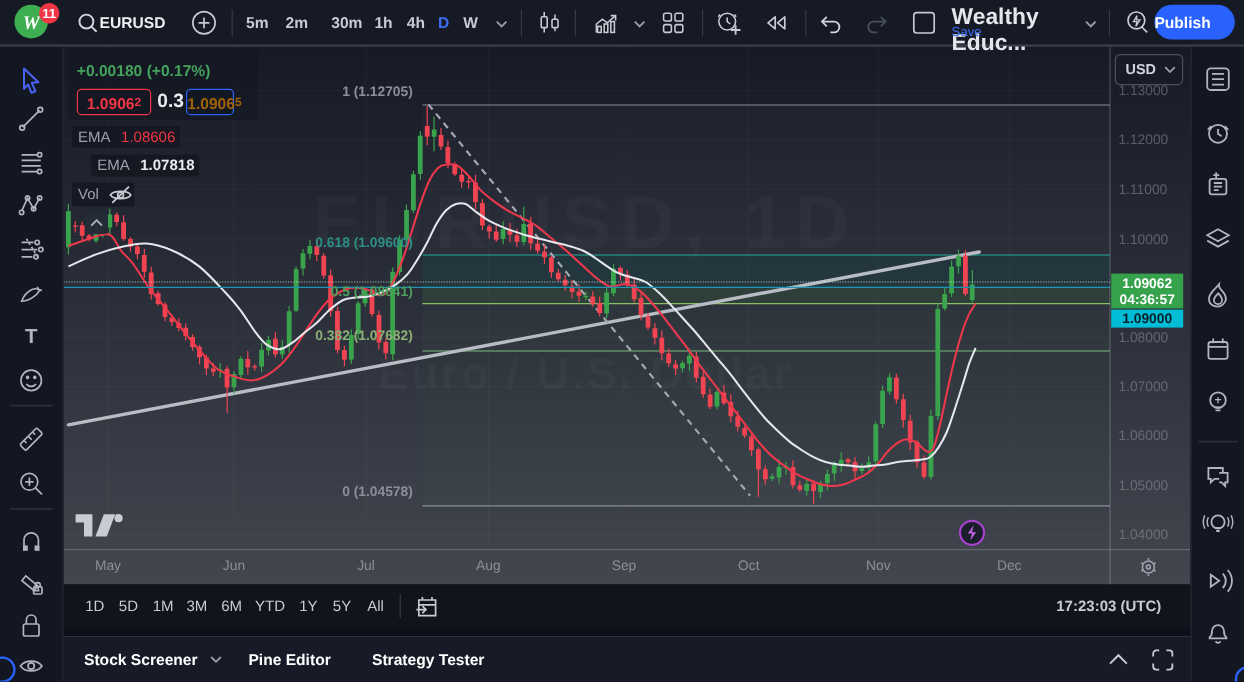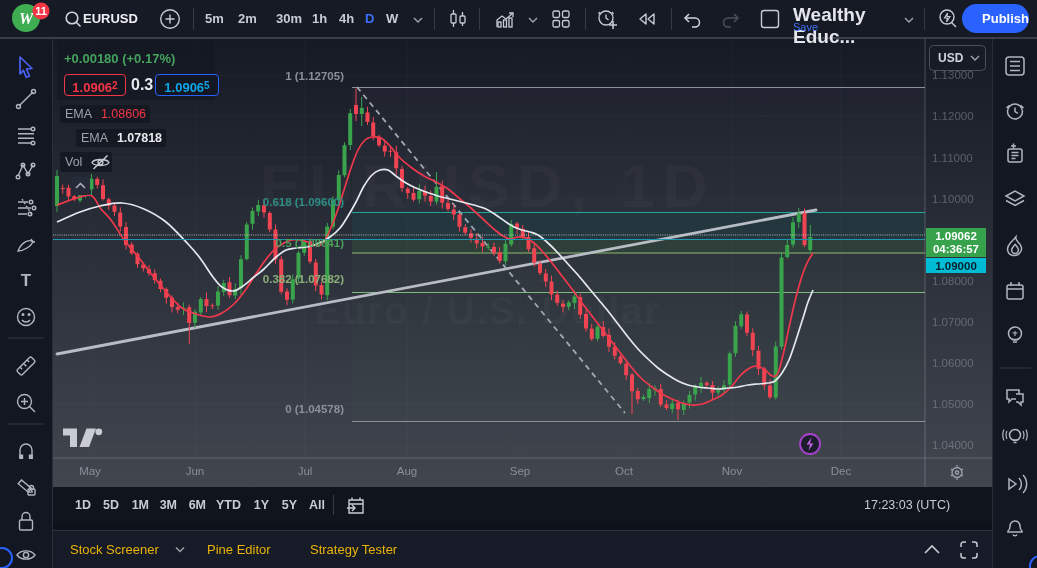--- a/index.html
+++ b/index.html
@@ -10,22 +10,22 @@
 #topbar{position:absolute;left:0;top:0;width:1037px;height:39px;background:#161A25;border-bottom:2px solid #3A3E4A}
 .sep{position:absolute;top:8px;width:1px;height:22px;background:#363A45}
 .tf{position:absolute;top:0;height:38px;line-height:38px;font-size:13px;font-weight:700;color:#C8CBD3;text-align:left}
 
 #leftbar{position:absolute;left:0;top:39px;width:53px;height:529px;background:#131722;border-right:1px solid #2A2E39}
 #rightbar{position:absolute;left:992px;top:39px;width:45px;height:529px;background:#131722;border-left:1px solid #2A2E39}
 
 #rangebar{position:absolute;left:53px;top:487px;width:939px;height:36px;background:#10141D}
 #betweenbar{position:absolute;left:53px;top:523px;width:939px;height:8px;background:#0D111A;border-bottom:1px solid #2F3340}
 #bottombar{position:absolute;left:53px;top:531px;width:939px;height:37px;background:#161B27}
-.rb{position:absolute;top:0;height:36px;line-height:36px;font-size:12.5px;font-weight:700;color:#C8CBD3;text-align:right}
-.bb{position:absolute;top:0;height:37px;line-height:37px;font-size:13px;font-weight:400;color:#eab308}
+.rb{position:absolute;top:0;height:36px;line-height:36px;font-size:12.5px;font-weight:400;color:#C8CBD3;text-align:center}
+.bb{position:absolute;top:0;height:37px;line-height:37px;font-size:13px;font-weight:700;color:#ffffff}
 
 .lgrow{position:absolute;background:rgba(17,21,31,0.75);border-radius:2px;color:#9CA1AB;font-size:12.5px}
 svg{display:block}
 </style></head>
 <body>
 <div id="stage">
 <svg id="chart" width="939" height="529" viewBox="53 39 939 529" style="position:absolute;left:53px;top:39px">
 <defs>
 <linearGradient id="bgg" x1="0" y1="0" x2="0" y2="1">
 <stop offset="0" stop-color="#161A25"></stop>
@@ -207,21 +207,21 @@
  <svg class="abs" style="left:902px;top:15px" width="14" height="10" fill="none" stroke="#9B9FA9" stroke-width="1.5">
         <path d="M3,3 l4,4 l4,-4"></path>
       </svg>
  <div class="sep" style="left:924px"></div>
 
  <svg class="abs" style="left:936px;top:7px" width="24" height="24" fill="none" stroke="#C8CBD3" stroke-width="1.4">
   <circle cx="11" cy="10" r="7"></circle>
         <path d="M15.5,15.5 L20,20"></path>
         <path d="M11.5,6 l-3,5 h3 l-1,4 3.5,-5.5 h-3 z" stroke-width="1.1"></path>
  </svg>
- <div class="abs" style="left:962px;top:4px;width:67px;height:29px;border-radius:15px;background:#2962FF;color:#fff;font-size:13px;font-weight:700;text-align:right;line-height:29px">Publish</div>
+ <div class="abs" style="left:962px;top:4px;width:67px;height:29px;border-radius:15px;background:#2962FF;color:#fff;font-size:13px;font-weight:700;text-align:left;line-height:29px">Publish</div>
 </div>
 
 <div id="leftbar">
  <svg width="52" height="529" fill="none" stroke="#B2B5BE" stroke-width="1.4">
 
   <g stroke="#4A63F2" transform="translate(26,28)">
           <path d="M-6,-10 L6,1.5 L0.5,2 L3.5,9 L0.2,10.3 L-2.6,3.4 L-6,7 z" stroke-width="1.7" stroke-linejoin="round"></path>
         </g>
   <g transform="translate(26,60)">
           <path d="M-7,7 L7,-7"></path>
@@ -362,21 +362,21 @@
  <div class="rb" style="left:156px;width:32px">YTD</div>
  <div class="rb" style="left:192px;width:24px">1Y</div>
  <div class="rb" style="left:220px;width:24px">5Y</div>
  <div class="rb" style="left:248px;width:24px">All</div>
  <div style="position:absolute;left:280px;top:8px;width:1px;height:20px;background:#363A45"></div>
  <svg class="abs" style="left:291px;top:7px" width="24" height="24" fill="none" stroke="#C8CBD3" stroke-width="1.4">
   <path d="M5,6 h14 v13 h-14 z M5,10 h14"></path>
         <path d="M8,6 V3.5 M16,6 V3.5"></path>
         <path d="M3,14 h8 m-3,-3 l3,3 l-3,3" stroke="#C8CBD3"></path>
  </svg>
- <div class="rb" style="right:8px;width:120px;text-align:left;font-weight:400">17:23:03 (UTC)</div>
+ <div class="rb" style="right:8px;width:120px;text-align:center;font-weight:700">17:23:03 (UTC)</div>
 </div>
 <div id="betweenbar"></div>
 
 <div id="bottombar">
  <div class="bb" style="left:17px">Stock Screener</div>
  <svg class="abs" style="left:120px;top:14px" width="14" height="10" fill="none" stroke="#9B9FA9" stroke-width="1.5">
         <path d="M3,2.5 l4,4 l4,-4"></path>
       </svg>
  <div class="bb" style="left:154px">Pine Editor</div>
  <div class="bb" style="left:257px">Strategy Tester</div>
@@ -386,21 +386,21 @@
  <svg class="abs" style="left:905px;top:8px" width="22" height="22" fill="none" stroke="#C8CBD3" stroke-width="1.5">
   <path d="M3,8 V5.5 a2.5,2.5 0 0 1 2.5,-2.5 H8 M14,3 h2.5 A2.5,2.5 0 0 1 19,5.5 V8 M19,14 v2.5 a2.5,2.5 0 0 1 -2.5,2.5 H14 M8,19 H5.5 A2.5,2.5 0 0 1 3,16.5 V14"></path>
  </svg>
 </div>
 
 <div id="legend">
  <div class="lgrow" style="left:57px;top:41px;width:158px;height:59px;background:rgba(17,21,31,0.55)"></div>
  <div class="abs" style="left:64px;top:51px;font-size:13px;font-weight:600;color:#45A35E">+0.00180 (+0.17%)</div>
  <div class="abs" style="left:64px;top:74px;width:62px;height:22px;border:1px solid #F23645;border-radius:4px;background:rgba(19,23,34,0.85);color:#F23645;font-size:13px;font-weight:600;text-align:center;line-height:22px">1.0906<span style="font-size:10px;vertical-align:3px">2</span></div>
  <div class="abs" style="left:131px;top:74px;width:18px;height:22px;color:#E8EAEE;font-size:16px;font-weight:700;line-height:22px;text-align:left">0.3</div>
- <div class="abs" style="left:155px;top:74px;width:64px;height:22px;border:1px solid #2962FF;border-radius:4px;background:rgba(19,23,34,0.85);color:#0ea5e9;font-size:13px;font-weight:600;text-align:center;line-height:22px">1.0906<span style="font-size:10px;vertical-align:3px">5</span></div>
+ <div class="abs" style="left:155px;top:74px;width:40px;height:22px;border:1px solid #2962FF;border-radius:4px;background:rgba(19,23,34,0.85);color:#a16207;font-size:13px;font-weight:600;text-align:center;line-height:22px">1.0906<span style="font-size:10px;vertical-align:3px">5</span></div>
  <div class="lgrow" style="left:60px;top:105px;width:90px;height:18px;line-height:18px;padding-left:5px">EMA <span style="color:#F23645;margin-left:6px">1.08606</span></div>
  <div class="lgrow" style="left:76px;top:129px;width:90px;height:18px;line-height:18px;padding-left:5px">EMA <span style="color:#E8EAEE;font-weight:700;margin-left:6px">1.07818</span></div>
  <div class="lgrow" style="left:60px;top:152px;width:52px;height:20px;line-height:20px;padding-left:5px">Vol</div>
  <svg class="abs" style="left:90px;top:153px" width="21" height="19" fill="none" stroke="#C8CBD3" stroke-width="1.4">
   <path d="M2,9.5 C4.5,5.5 16.5,5.5 19,9.5 C16.5,13.5 4.5,13.5 2,9.5 z"></path>
         <circle cx="10.5" cy="9.5" r="2.4"></circle>
         <path d="M3.5,16 L17.5,2.5" stroke-width="1.5"></path>
  </svg>
  <div class="abs" style="left:71px;top:177px;width:19px;height:18px;background:#262B38;border-radius:3px">
   <svg width="19" height="18" fill="none" stroke="#B2B5BE" stroke-width="1.5">

